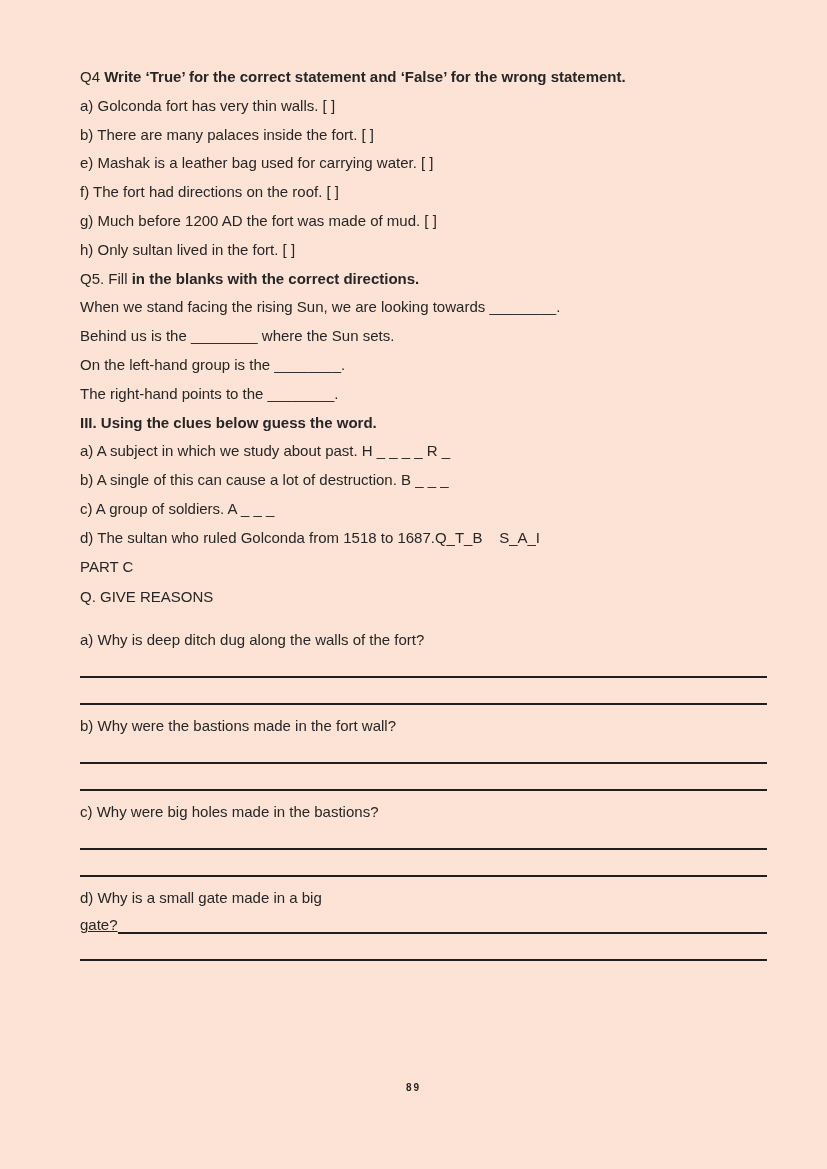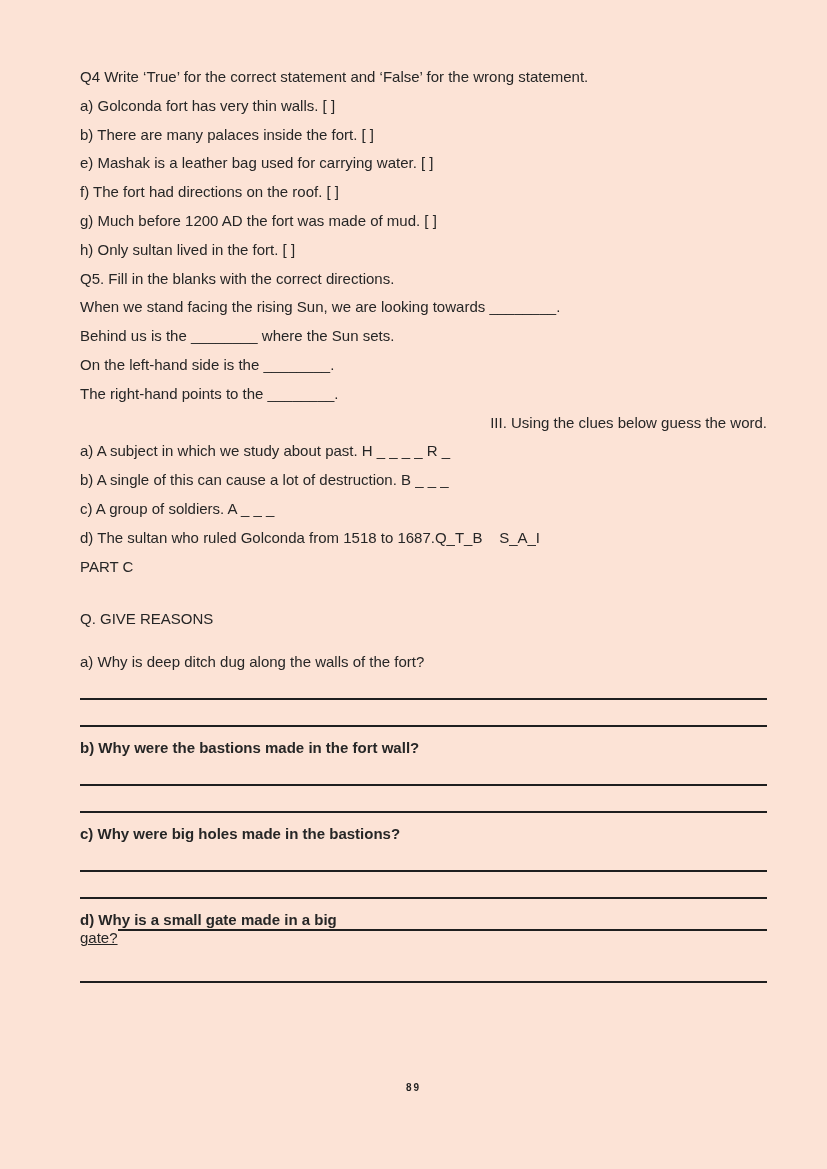--- a/index.html
+++ b/index.html
@@ -18,41 +18,42 @@
     left: 80px;
     top: 63px;
     right: 60px;
   }
   .row {
     line-height: 28.8px;
     height: 28.8px;
     white-space: pre-wrap;
   }
   .row span { white-space: pre-wrap; margin-top: 48px; }
-  .b { font-weight: normal; text-align: right; }
+  .b { font-weight: bold; }
   .part-c { text-align: left; }
   .gr-heading {
     line-height: 28.8px;
     height: 28.8px;
-    margin-top: 24px;
+    margin-top: 2px;
     white-space: pre-wrap;
   }
   .gr-q {
     line-height: 18px;
     white-space: pre-wrap;
   }
   .mt19 { margin-top: 19px; }
-  .mt12 { margin-top: 12px; font-weight: bold; }
+  .mt12 { margin-top: 12px; }
   .ans-line {
     border-bottom: 2px solid #1f1f1f;
   }
   .l1 { height: 27px; }
   .l2 { height: 25px; }
   .gate-row {
     display: flex;
+    align-items: flex-end;
     height: 27px;
     text-decoration: underline;
   }
   .gate-label { line-height: 18px; white-space: pre-wrap; }
   .gate-line {
     flex: 1;
     height: 0;
     border-bottom: 2px solid #1f1f1f;
   }
   .page-number {
@@ -78,21 +79,21 @@
   <div class="row">b) There are many palaces inside the fort. [ ]</div>
   <div class="row">e) Mashak is a leather bag used for carrying water. [ ]</div>
   <div class="row">f) The fort had directions on the roof. [ ]</div>
   <div class="row">g) Much before 1200 AD the fort was made of mud. [ ]</div>
   <div class="row">h) Only sultan lived in the fort. [ ]</div>
 
   <div class="row"><span>Q5. Fill </span><span class="b">in the blanks with the correct directions.</span></div>
 
   <div class="row">When we stand facing the rising Sun, we are looking towards ________.</div>
   <div class="row">Behind us is the ________ where the Sun sets.</div>
-  <div class="row">On the left-hand side is the ________.</div>
+  <div class="row">On the left-hand group is the ________.</div>
   <div class="row">The right-hand points to the ________.</div>
 
   <div class="row b">III. Using the clues below guess the word.</div>
   <div class="row">a) A subject in which we study about past. H _ _ _ _ R _</div>
   <div class="row">b) A single of this can cause a lot of destruction. B _ _ _</div>
   <div class="row">c) A group of soldiers. A _ _ _</div>
   <div class="row">d) The sultan who ruled Golconda from 1518 to 1687.Q_T_B    S_A_I</div>
 
   <div class="row part-c">PART C</div>
 

